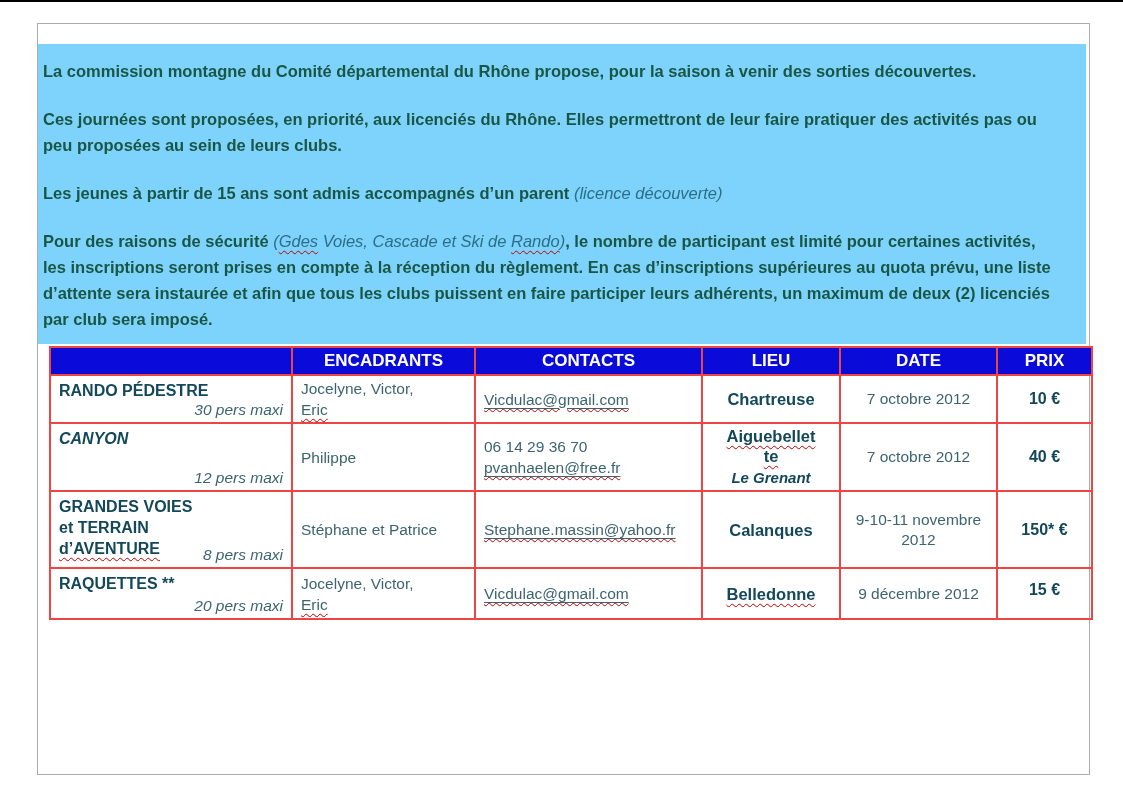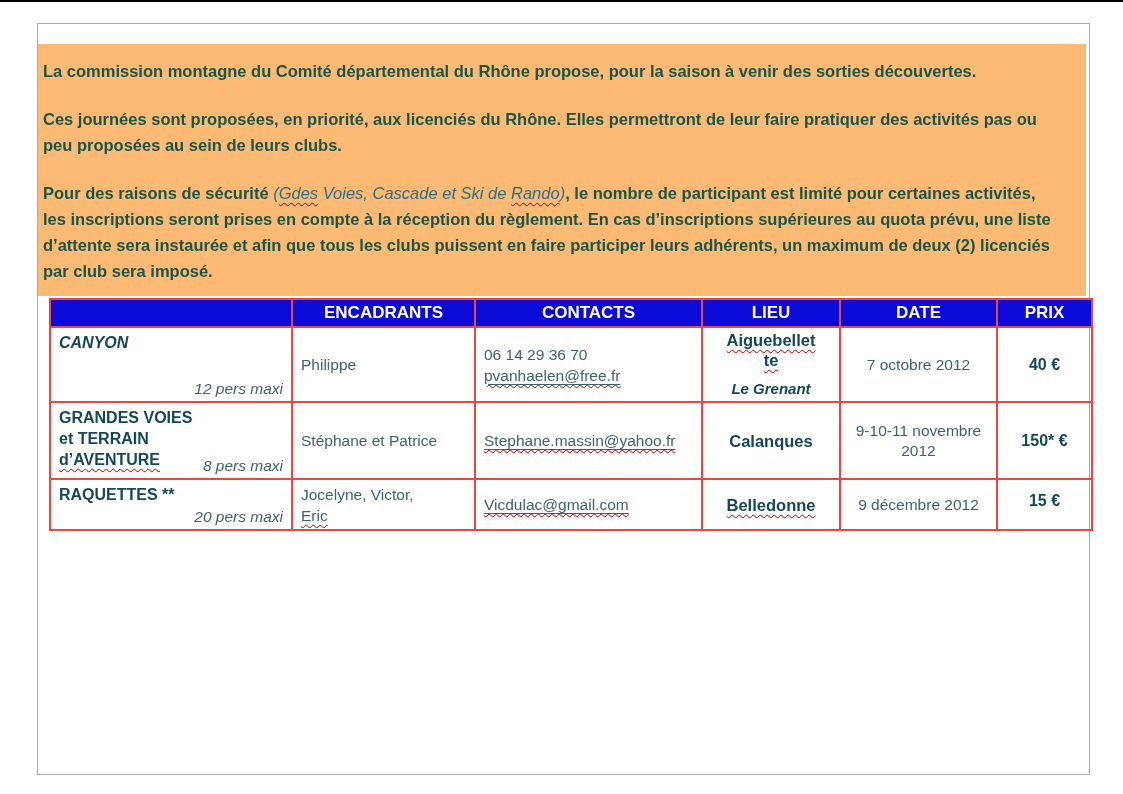--- a/index.html
+++ b/index.html
@@ -13,21 +13,21 @@
     border:1px solid #ACACAC;box-sizing:border-box;background:#fff;
   }
   
   .title-block{text-align:center;padding:11px 0 9px 0;}
   .title-line{
     font-size:46px;font-weight:bold;color:#AF3A2B;line-height:60px;
     letter-spacing:0px;
   }
   
   .yellow-block{
-    background:#fdba74;margin-right:3px;padding:14px 24px 12px 5px;
+    background:#7dd3fc;margin-right:3px;padding:14px 24px 12px 5px;
     color:#1A5645;font-weight:bold;font-size:16.5px;line-height:26px;
   }
   .yellow-block p{margin:0 0 22px 0;}
   .yellow-block p:last-child{margin-bottom:0;}
   .note{font-style:italic;font-weight:normal;color:#2B6F86;}
   .sq{
     text-decoration-line:underline;text-decoration-style:wavy;
     text-decoration-color:#C00000;text-decoration-thickness:1px;
     text-underline-offset:3px;
   }
@@ -44,40 +44,41 @@
   tr.r1{height:46px;} tr.r2{height:66px;} tr.r3{height:77px;} tr.r4{height:51px;}
   .c-act{vertical-align:top;position:relative;padding-top:4px;}
   .act-name{font-weight:bold;color:#13485A;font-size:16px;line-height:21px;display:block;}
   .act-max{
     position:absolute;right:8px;bottom:3px;font-style:italic;
     color:#3C6470;font-size:15.5px;white-space:nowrap;
   }
   .it{font-style:italic;}
   .c-enc,.c-con{text-align:left;line-height:21px;}
   .c-lieu{text-align:center;font-weight:bold;color:#13485A;font-size:16.5px;line-height:20px;}
-  .lieu-sub{font-style:italic;font-size:15px;display:inline-block;margin-top:9px;}
+  .lieu-sub{font-style:italic;font-size:15px;display:inline-block;margin-top:2px;}
   .brk{display:inline-block;max-width:91px;word-break:break-all;}
   .c-date{text-align:center;line-height:20px;}
   .c-prix{text-align:center;font-weight:bold;color:#13485A;font-size:16px;}
   .v-top{vertical-align:top;padding-top:12px;}
   .blk{display:block;}
 </style>
 </head>
 <body>
 
 <div class="top-line"></div>
 
 <div class="content-box">
 
   <div class="title-block">
   </div>
 
   <div class="yellow-block">
     <p>La commission montagne du Comité départemental du Rhône propose, pour la saison à venir des sorties découvertes.</p>
     <p>Ces journées sont proposées, en priorité, aux licenciés du Rhône. Elles permettront de leur faire pratiquer des activités pas ou peu proposées au sein de leurs clubs.</p>
+    <p><span>Les jeunes à partir de 15 ans sont admis accompagnés d’un parent </span><span class="note">(licence découverte)</span></p>
     <p><span>Pour des raisons de sécurité </span><span class="note"><span>(</span><span class="sq">Gdes</span><span> Voies, Cascade et Ski de </span><span class="sq">Rando</span><span>)</span></span><span>, le nombre de participant est limité pour certaines activités, les inscriptions seront prises en compte à la réception du règlement. En cas d’inscriptions supérieures au quota prévu, une liste d’attente sera instaurée et afin que tous les clubs puissent en faire participer leurs adhérents, un maximum de deux (2) licenciés par club sera imposé.</span></p>
   </div>
 
   <div class="table-wrap">
     <table>
       <colgroup>
         <col style="width:242px">
           <col style="width:183px">
           <col style="width:227px">
         <col style="width:138px">
@@ -87,20 +88,36 @@
       <tbody>
           <tr>
         <th></th>
         <th>ENCADRANTS</th>
         <th>CONTACTS</th>
         <th>LIEU</th>
         <th>DATE</th>
         <th>PRIX</th>
       </tr>
 
+      <tr class="r1">
+        <td class="c-act">
+          <span class="act-name">RANDO PÉDESTRE</span>
+          <span class="act-max">30 pers maxi</span>
+        </td>
+        <td class="c-enc">
+          <span class="blk">Jocelyne, Victor,</span>
+          <span class="sq">Eric</span>
+        </td>
+        <td class="c-con">
+          <span class="sq"><span class="lnk">Vicdulac@gmail.com</span></span>
+        </td>
+        <td class="c-lieu">Chartreuse</td>
+        <td class="c-date">7 octobre 2012</td>
+        <td class="c-prix">10 €</td>
+      </tr>
 
       <tr class="r2">
         <td class="c-act">
           <span class="act-name it">CANYON</span>
           <span class="act-max">12 pers maxi</span>
         </td>
         <td class="c-enc">Philippe</td>
         <td class="c-con">
           <span class="blk">06 14 29 36 70</span>
           <span class="sq"><span class="lnk">pvanhaelen@free.fr</span></span>

